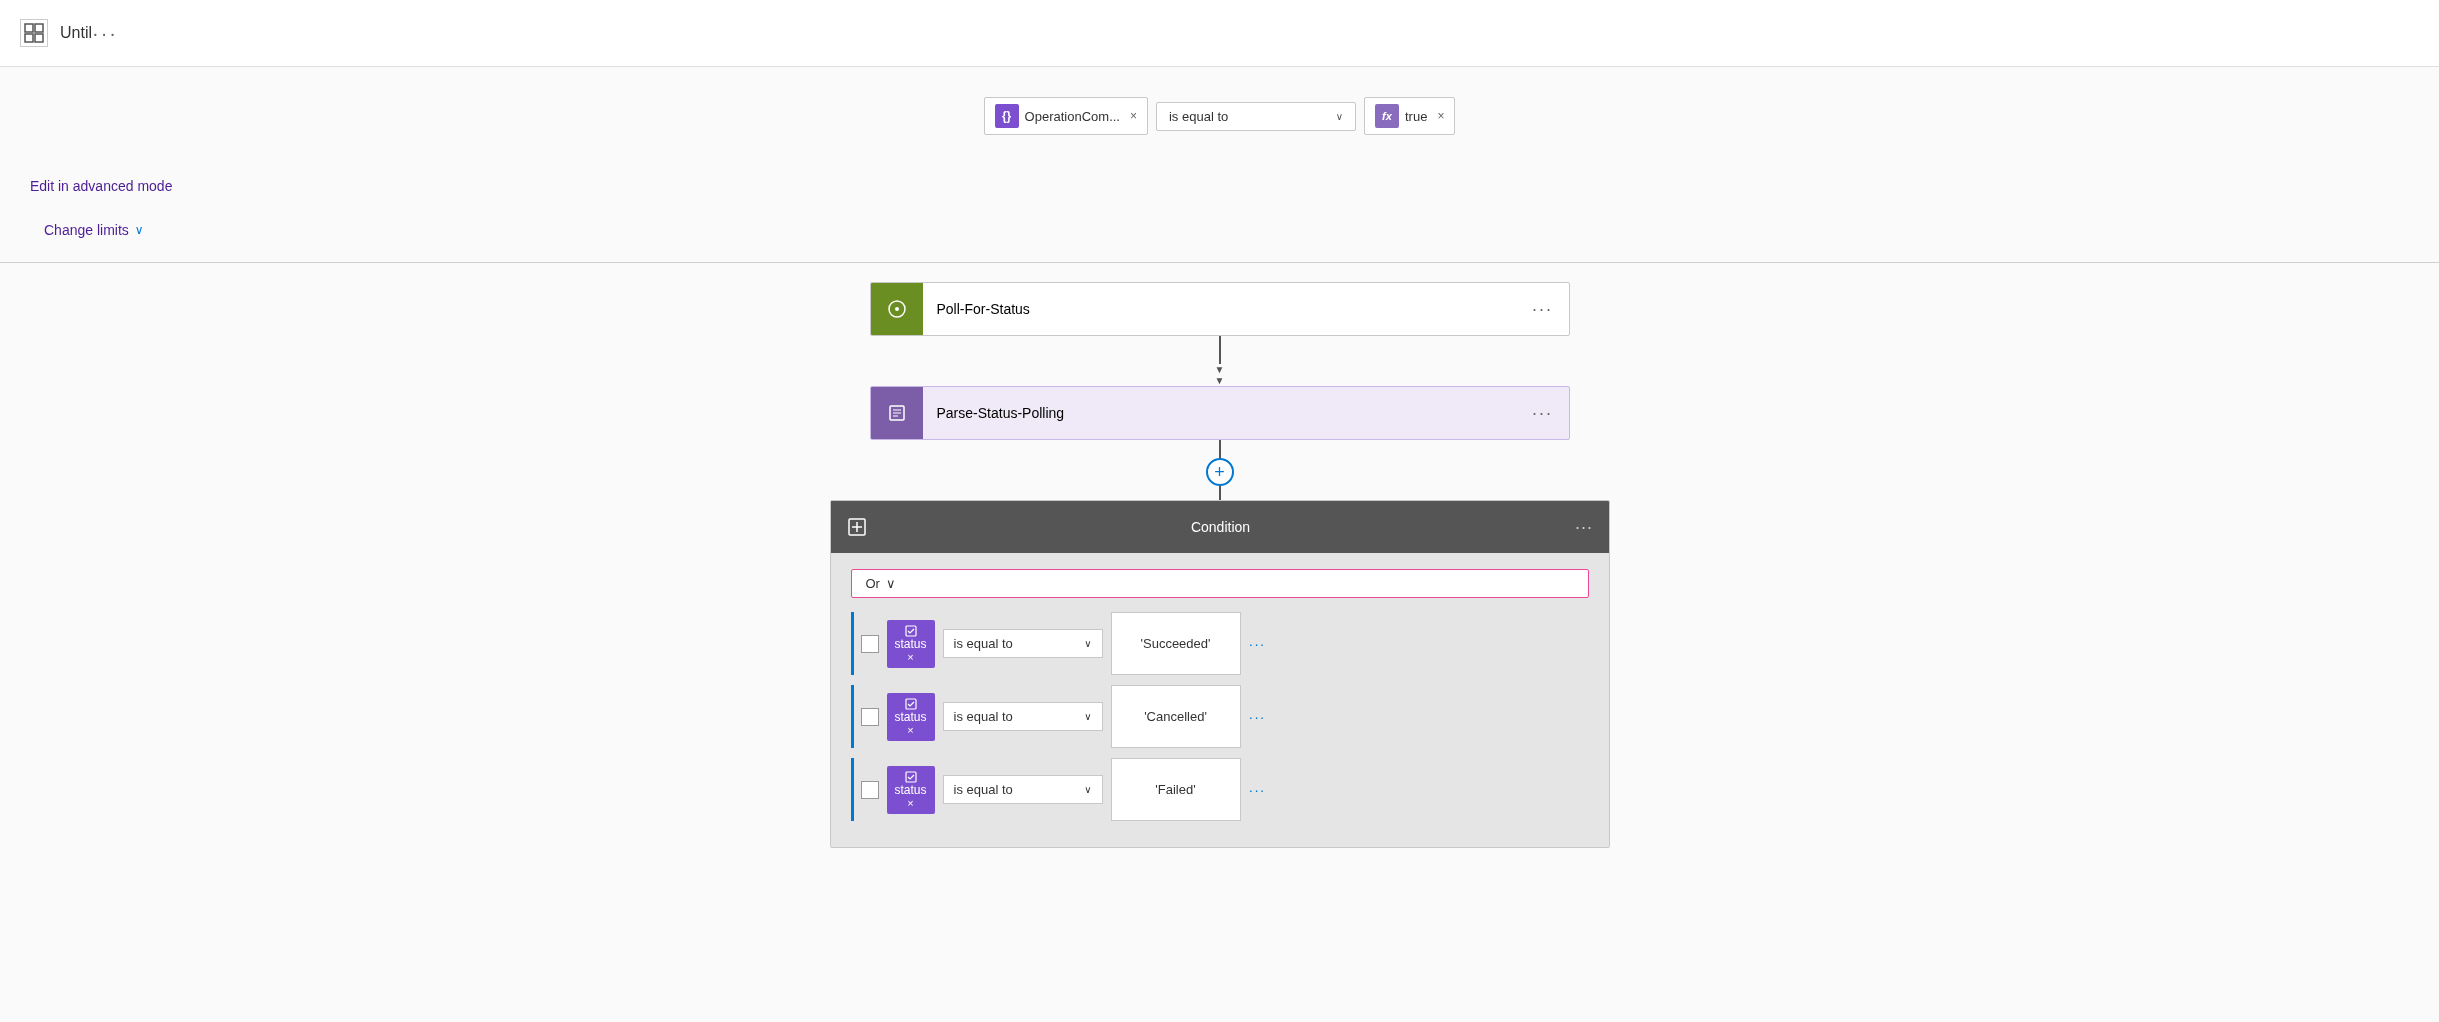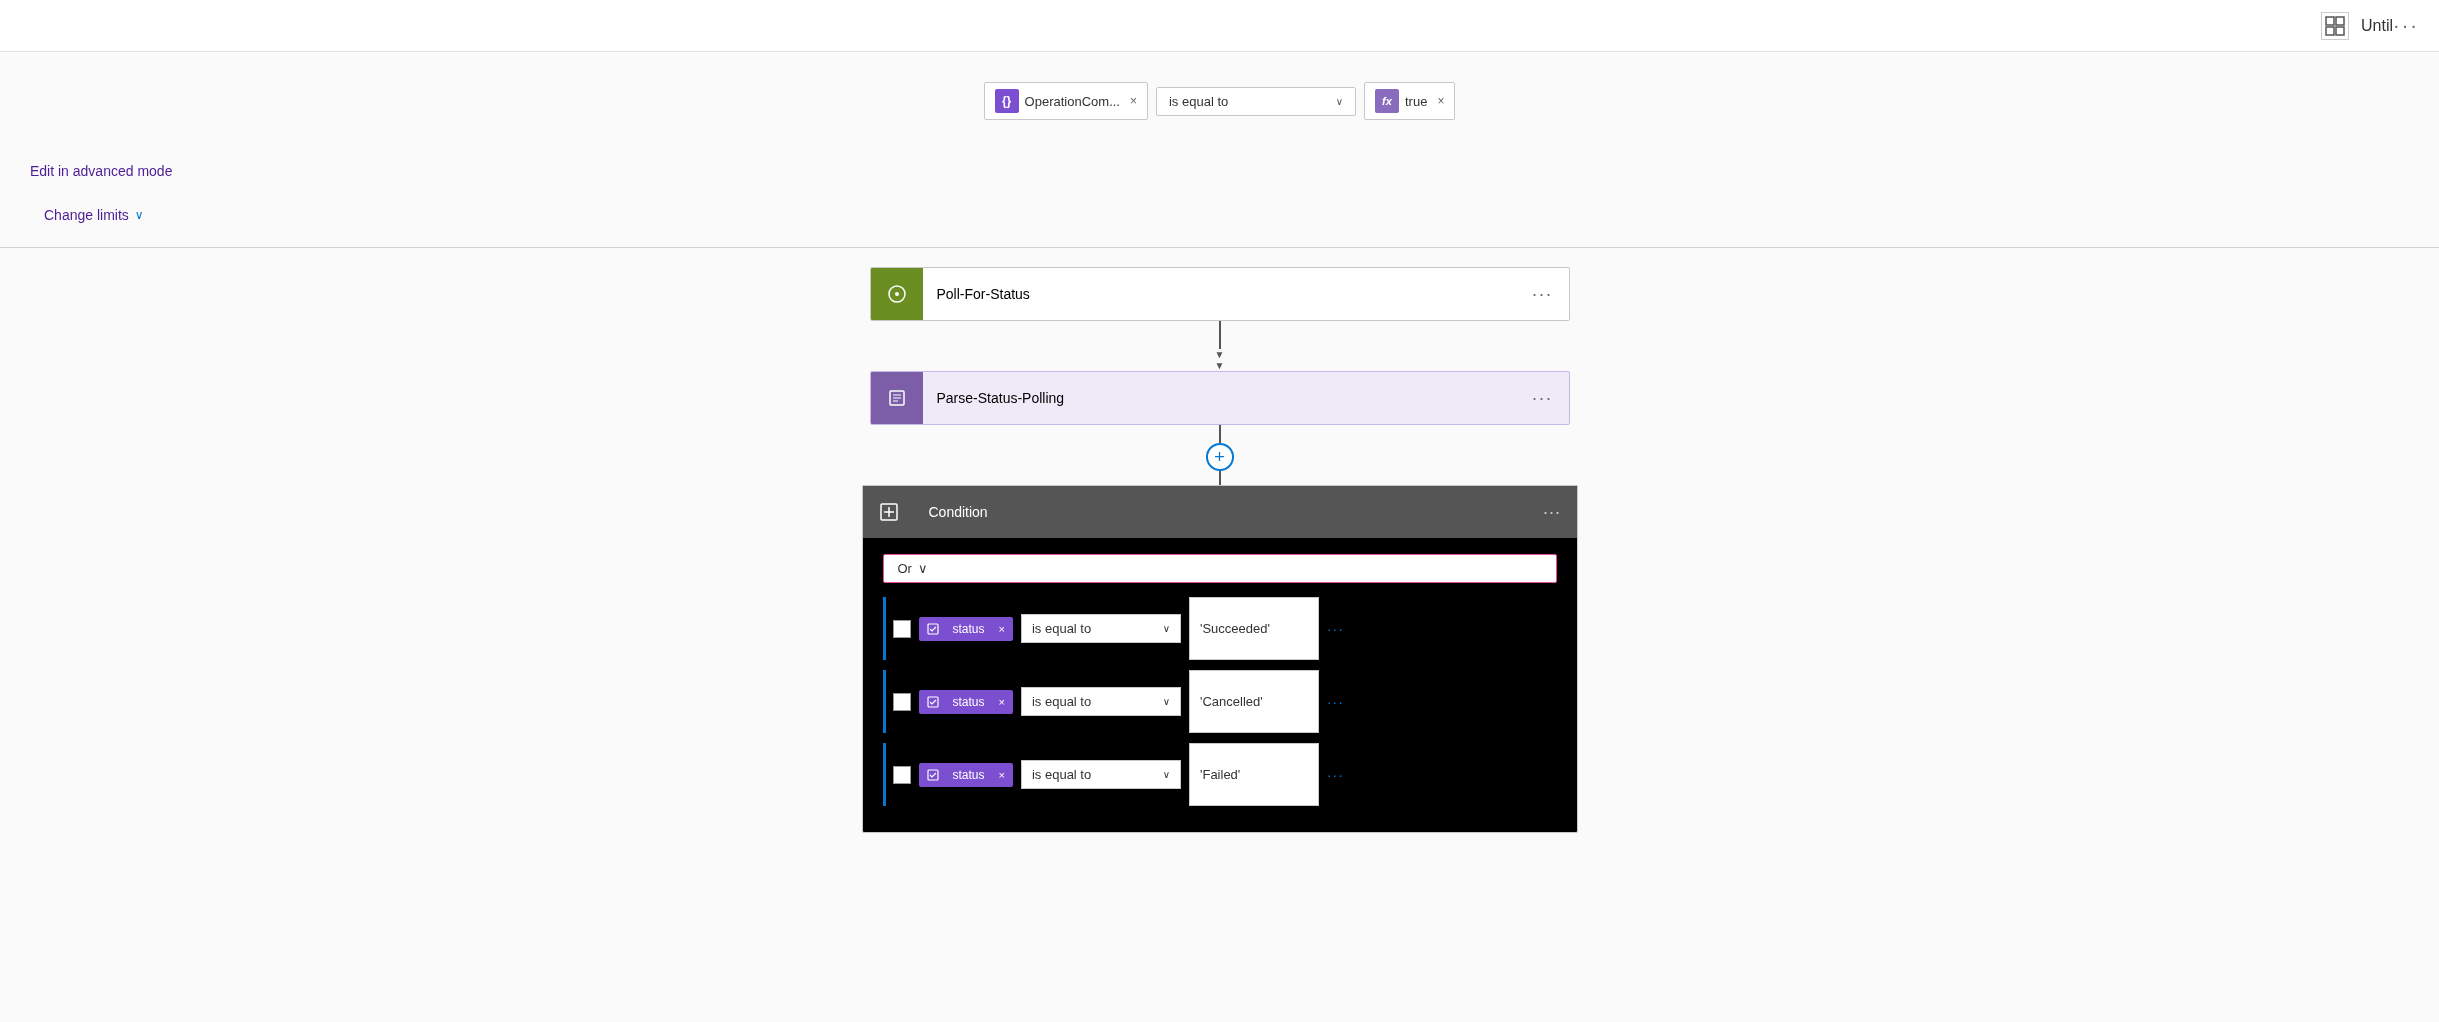--- a/index.html
+++ b/index.html
@@ -8,25 +8,25 @@
       background: #f5f5f5;
       overflow: hidden;
       width: 2439px;
       height: 1022px;
     }
 
     
     .title-bar {
       display: flex;
       align-items: center;
-      justify-content: flex-end;
+      justify-content: flex-start;
       background: #fff;
       border-bottom: 1px solid #e0e0e0;
       padding: 0 20px;
-      height: 52px;
+      height: 67px;
     }
     .title-bar-left {
       display: flex;
       align-items: center;
       gap: 12px;
     }
     .title-bar-icon {
       width: 28px;
       height: 28px;
       background: #fff;
@@ -266,25 +266,26 @@
       z-index: 2;
     }
     .add-btn-line-bottom {
       width: 2px;
       background: #555;
       height: 14px;
     }
 
     
     .condition-card {
-      width: 716px;
+      width: 780px;
       border: 1px solid #c8c8c8;
       border-radius: 2px;
-      background: #000000;
+      background: #e5e5e5;
       overflow: hidden;
+      text-align: center;
     }
     .condition-card-header {
       display: flex;
       align-items: center;
       background: #555;
       padding: 0;
       height: 52px;
     }
     .condition-card-header-icon {
       width: 52px;
@@ -351,26 +352,27 @@
       width: 18px;
       height: 18px;
       border: 1px solid #999;
       background: #fff;
       flex-shrink: 0;
     }
 
     .status-chip {
       display: flex;
       align-items: center;
-      gap: 14px;
+      gap: 0;
       padding: 5px 8px;
       background: #7b4fcf;
       border-radius: 2px;
       font-size: 12px;
       color: #fff;
+      flex-direction: column;
     }
     .status-chip-close {
       cursor: pointer;
       font-size: 11px;
     }
 
     .condition-dropdown {
       display: flex;
       align-items: center;
       justify-content: space-between;

